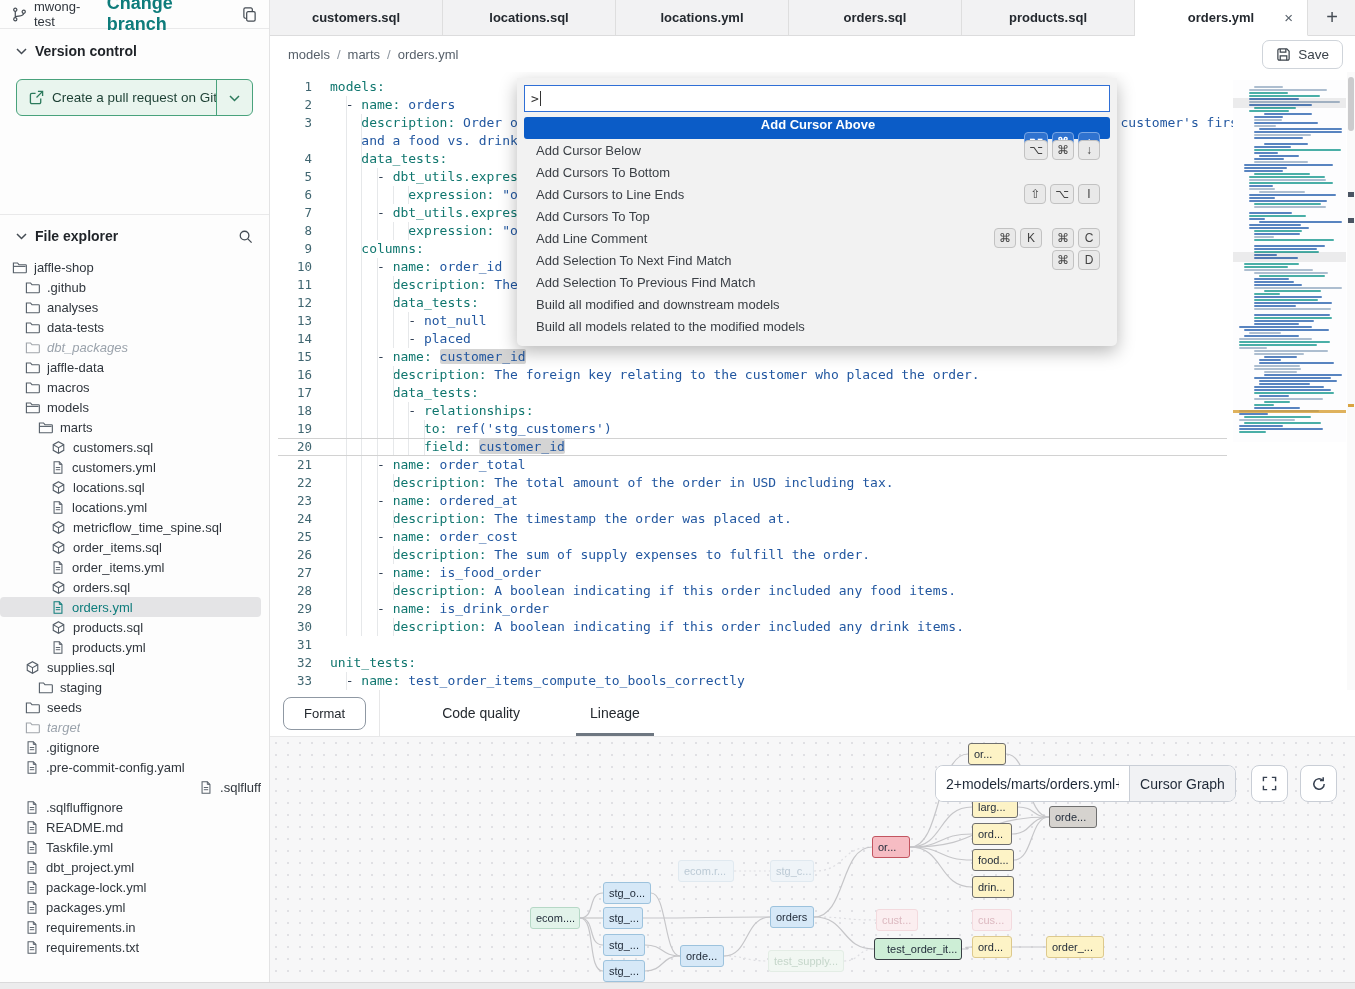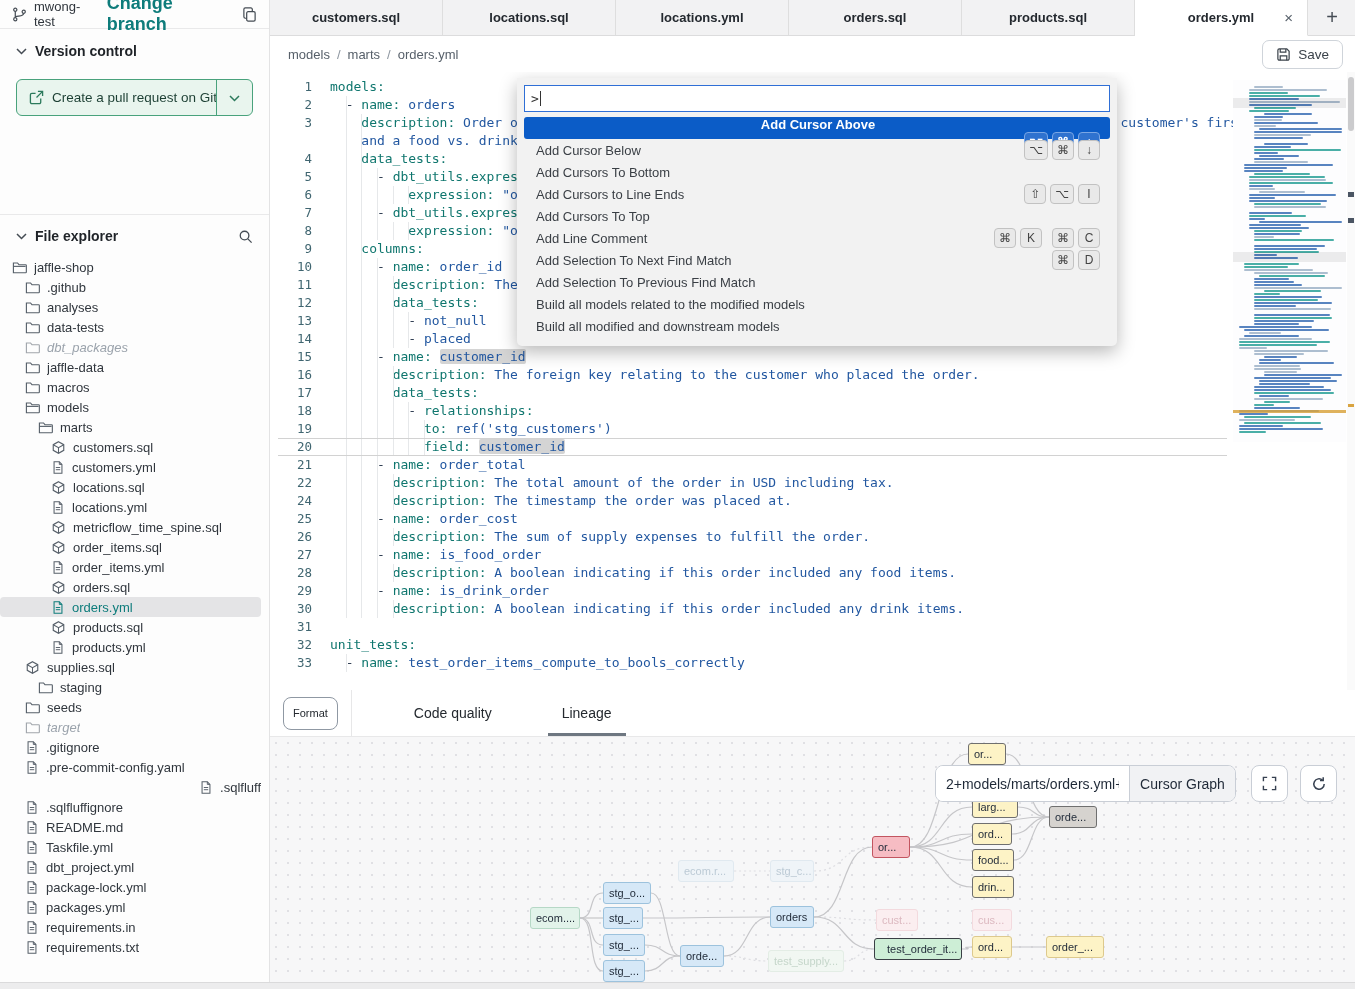--- a/index.html
+++ b/index.html
@@ -78,22 +78,22 @@
   .prow.selected { background:#0b5cc7; color:#fff; font-weight:600;flex-direction:column; }
   .pkeys { margin-left:auto; display:flex; gap:10px; }
   .pgroup { display:flex; gap:4px; }
   .kchip { min-width:22px; height:20px; padding:0 4px; display:inline-flex; align-items:center; justify-content:center;
            font-size:12px; border-radius:4px; background:#e9e9e9; border:1px solid #c2c2c2; color:#444; }
   .prow.selected .kchip { background:#2f72cf; border-color:#7aa6e4; color:#fff; }
 
   
   .bottom { height:299px; flex:none; display:flex; flex-direction:column; }
   .bottom-head { height:46px; flex:none; background:#fff; display:flex; align-items:center; padding-left:13px; position:relative; }
-  .format-btn { height:33px; padding:0 9px; border:1px solid #8f98a3; border-radius:8px; background:#fff;
-                font-size:11px; color:#24292f; cursor:pointer; font-family:inherit; }
+  .format-btn { height:33px; padding:0 20px; border:1px solid #8f98a3; border-radius:8px; background:#fff;
+                font-size:13px; color:#24292f; cursor:pointer; font-family:inherit; }
   .bh-div { width:1px; height:46px; background:#e7e7e8; margin-left:13px; }
   .btabs { display:flex; gap:42px; margin-left:48px; height:100%; align-items:stretch; }
   .btab { display:flex; align-items:center; position:relative; font-size:14px; color:#24292f; cursor:pointer; padding:0 14px; }
   .btab.active::after { content:""; position:absolute; left:0; right:0; bottom:0; height:3px; background:#6e7781; }
   .lineage { position:relative; flex:1; background:#f7f7f8; border-top:1px solid #e8e8e9; overflow:hidden;
              background-image:radial-gradient(circle, #e0e0e4 1px, transparent 1px); background-size:12px 12px; }
   .edges { position:absolute; inset:0; width:100%; height:100%; }
   .lnode { position:absolute; height:22px; font-size:11px; font-family:"Liberation Sans",sans-serif; display:flex; align-items:center;
            padding:0 5px; border-radius:3px; white-space:nowrap; overflow:hidden; cursor:pointer; background:#fff; border:1px solid #ccc; z-index:2; }
   .v-blue  { background:#d6e8f7; border-color:#9cc2dd; color:#1f2937; }
@@ -634,20 +634,24 @@
             <span class="num">20</span>
             <pre><span class="guide" style="left: 2ch;"></span><span class="guide" style="left: 4ch;"></span><span class="guide" style="left: 6ch;"></span><span class="guide" style="left: 8ch;"></span><span class="guide" style="left: 10ch;"></span><span class="guide" style="left: 12ch;"></span><span class="seg-pun">            </span><span class="seg-key">field:</span><span class="seg-val"> </span><span class="seg-hl">customer_id</span></pre>
           </div>
           <div class="line">
             <span class="num">21</span>
             <pre><span class="guide" style="left: 2ch;"></span><span class="guide" style="left: 4ch;"></span><span class="guide" style="left: 6ch;"></span><span class="seg-pun">      - </span><span class="seg-key">name:</span><span class="seg-val"> order_total</span></pre>
           </div>
           <div class="line">
             <span class="num">22</span>
             <pre><span class="guide" style="left: 2ch;"></span><span class="guide" style="left: 4ch;"></span><span class="guide" style="left: 6ch;"></span><span class="guide" style="left: 8ch;"></span><span class="seg-pun">        </span><span class="seg-key">description:</span><span class="seg-val"> The total amount of the order in USD including tax.</span></pre>
+          </div>
+          <div class="line">
+            <span class="num">23</span>
+            <pre><span class="guide" style="left: 2ch;"></span><span class="guide" style="left: 4ch;"></span><span class="guide" style="left: 6ch;"></span><span class="seg-pun">      - </span><span class="seg-key">name:</span><span class="seg-val"> ordered_at</span></pre>
           </div>
           <div class="line">
             <span class="num">24</span>
             <pre><span class="guide" style="left: 2ch;"></span><span class="guide" style="left: 4ch;"></span><span class="guide" style="left: 6ch;"></span><span class="guide" style="left: 8ch;"></span><span class="seg-pun">        </span><span class="seg-key">description:</span><span class="seg-val"> The timestamp the order was placed at.</span></pre>
           </div>
           <div class="line">
             <span class="num">25</span>
             <pre><span class="guide" style="left: 2ch;"></span><span class="guide" style="left: 4ch;"></span><span class="guide" style="left: 6ch;"></span><span class="seg-pun">      - </span><span class="seg-key">name:</span><span class="seg-val"> order_cost</span></pre>
           </div>
           <div class="line">
@@ -868,24 +872,24 @@
                 <span class="pgroup">
                   <span class="kchip">⌘</span>
                   <span class="kchip">D</span>
                 </span>
               </span>
             </div>
             <div class="prow">
               <span>Add Selection To Previous Find Match</span>
             </div>
             <div class="prow">
-              <span>Build all models related to the modified models</span>
+              <span>Build all modified and downstream models</span>
             </div>
             <div class="prow">
-              <span>Build all modified and downstream models</span>
+              <span>Build all models related to the modified models</span>
             </div>
           </div>
       </div>
     </div>
 
     <div class="bottom">
       <div class="bottom-head">
         <button class="format-btn">Format</button>
         <div class="bh-div"></div>
         <div class="btabs">

